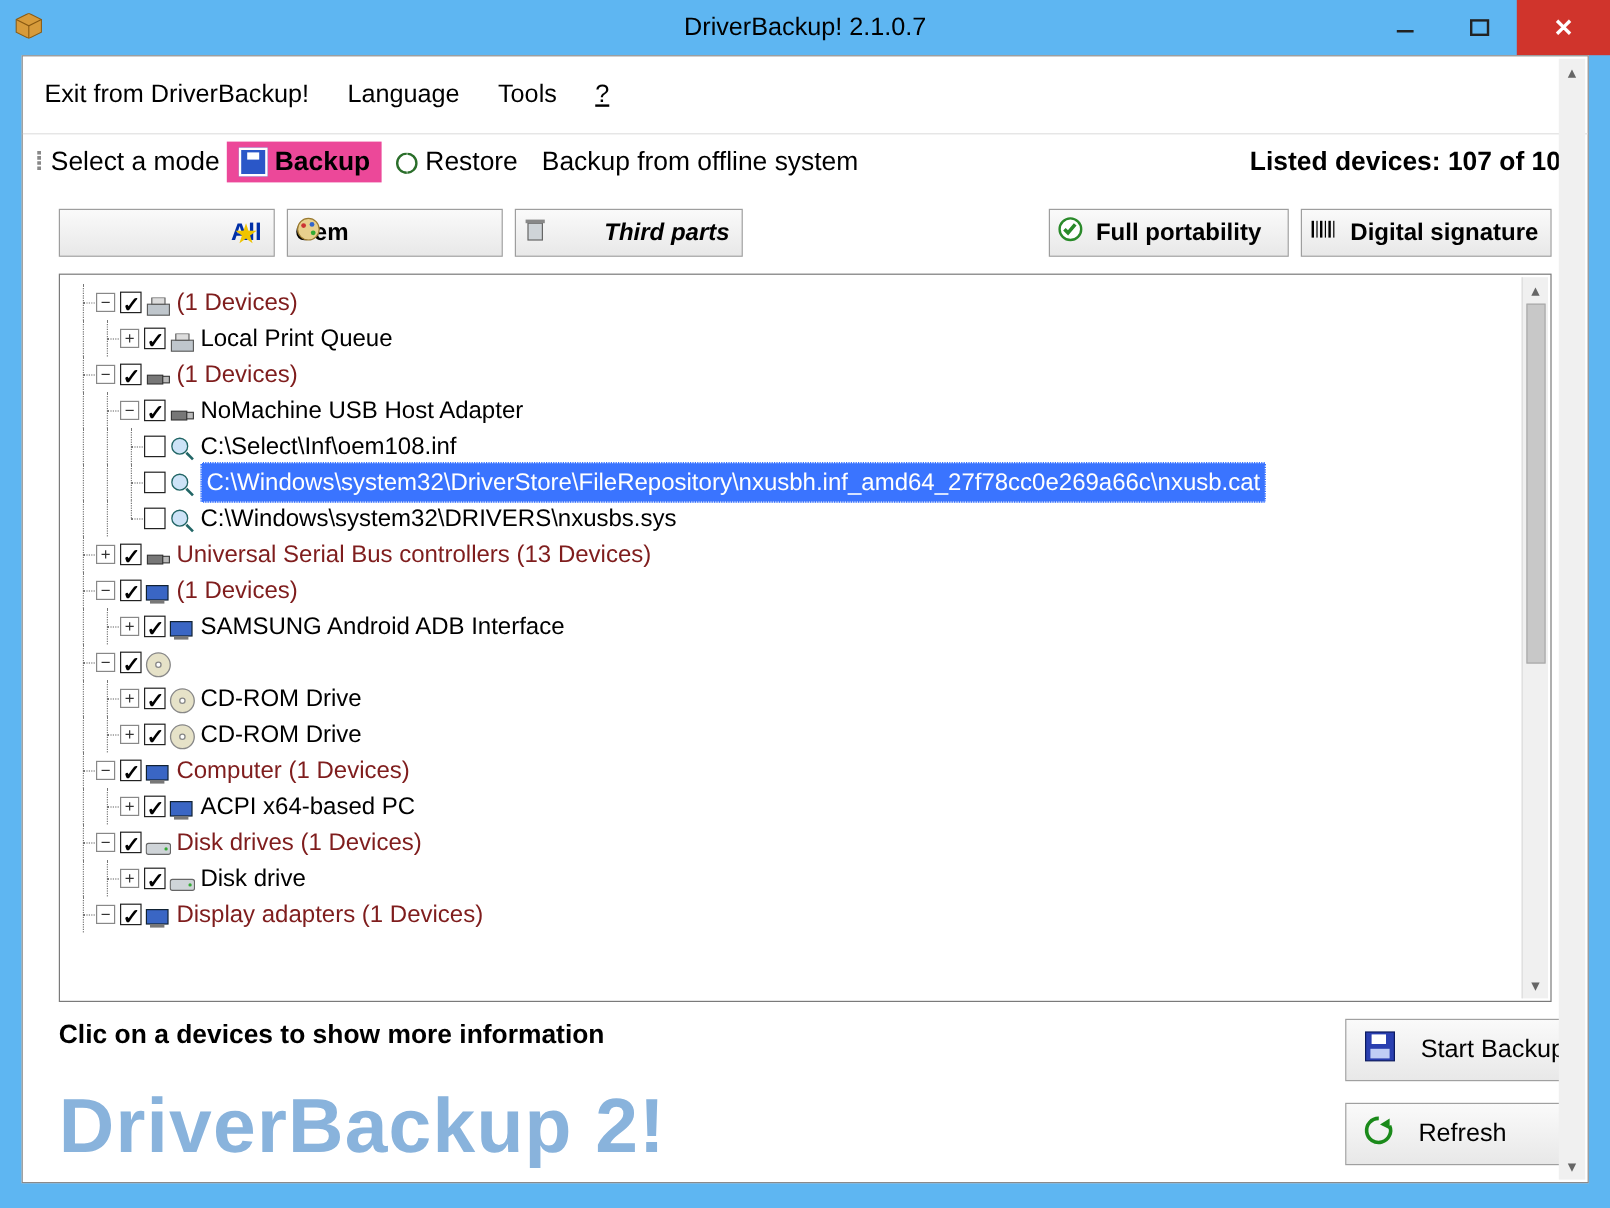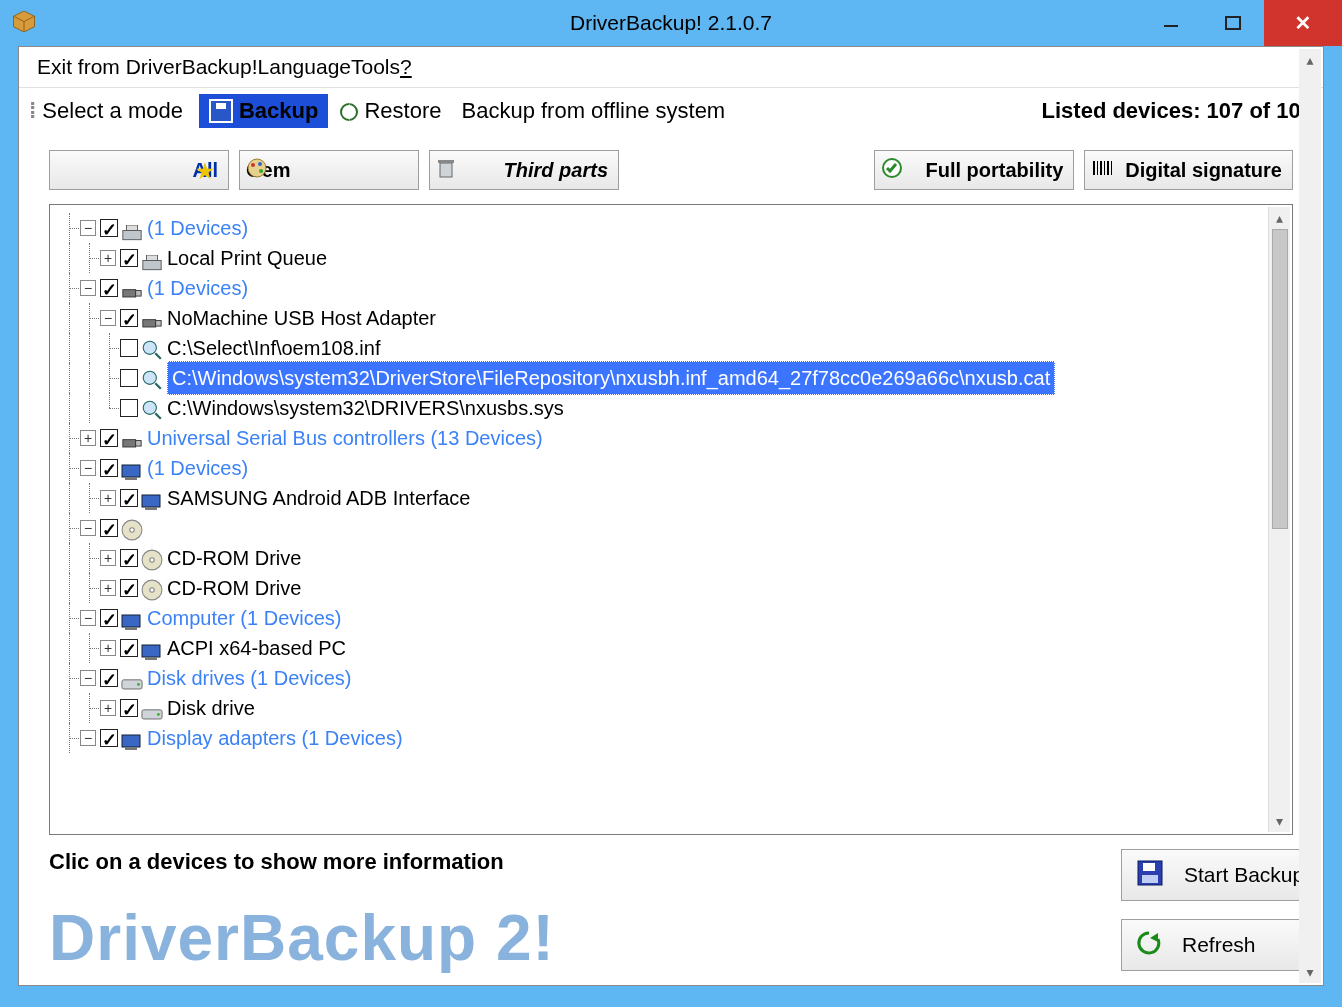--- a/index.html
+++ b/index.html
@@ -50,44 +50,45 @@
     margin: 0 18px 18px 18px;
     background:#fff;
     height:940px;
     border:1px solid #8a8a8a;
     display:flex;
     flex-direction:column;
     position:relative;
   }
   .menubar{
     display:flex;
-    padding:8px 18px;
+    gap:32px;
+    padding:20px 18px;
     font-size:21px;
   }
   .menubar span{cursor:default;}
   .menubar .q{ text-decoration:underline; }
   .toolbar-row{
     display:flex;
     align-items:center;
     padding:6px 10px 12px 10px;
     border-top:1px solid #e0e0e0;
     font-size:22px;
     font-weight:bold;
   }
-  .mode-label{ font-weight:normal; margin-right:16px; }
+  .mode-label{ font-weight:normal; margin-right:6px; }
   .mode-btn{
     display:inline-flex;
     align-items:center;
     gap:6px;
     padding:4px 10px;
     font-size:22px;
     font-weight:bold;
     cursor:pointer;
   }
-  .mode-btn.active{ background:#1d4ed8; color:#000; }
+  .mode-btn.active{ background:#ec4899; color:#000; }
   .mode-btn .floppy{
     width:24px;height:24px;background:#2a57c8;border:2px solid #fff;box-sizing:border-box;display:inline-block;position:relative;
   }
   .mode-btn .floppy::after{content:"";position:absolute;top:2px;left:5px;width:10px;height:6px;background:#fff;}
   .refresh-icon{width:20px;height:20px;display:inline-block;position:relative;}
   .refresh-icon::before,.refresh-icon::after{content:"";position:absolute;width:14px;height:14px;border:2px solid #2a6e2a;border-radius:50%;clip-path:polygon(50% 0,100% 0,100% 100%,50% 100%);left:2px;top:2px;}
   .refresh-icon::after{transform:rotate(180deg);}
   .listed{ margin-left:auto; font-size:22px; }
   
   .filter-row{
@@ -109,21 +110,21 @@
     white-space:nowrap;
   }
   .fbtn.all{ min-width:180px; color:#002fa7; justify-content:flex-end;}
   .fbtn.all .star{width:22px;height:22px;color:#f0c400;position:absolute;}
   .fbtn.all{position:relative;padding-left:8px;}
   .fbtn.all .txt{margin-left:auto;}
   .fbtn.oem{ min-width:180px; position:relative;}
   .fbtn.oem .ic{position:absolute;left:6px;}
   .fbtn.third{ min-width:190px; justify-content:flex-end; position:relative;font-style:italic;}
   .fbtn.third .ic{position:absolute;left:6px;}
-  .fbtn.port{ min-width:200px;justify-content:space-between; }
+  .fbtn.port{ min-width:200px; }
   .fbtn.sig{ min-width:190px; }
   .spacer{flex:1;}
   
   .tree-wrap{
     margin:0 30px;
     border:1px solid #7a7a7a;
     flex:1;
     overflow:hidden;
     position:relative;
   }
@@ -155,21 +156,21 @@
     width:16px;height:16px;border:1px solid #888;background:#fff;color:#333;font-size:14px;display:inline-flex;align-items:center;justify-content:center;margin-right:4px;line-height:1;
   }
   .cb{
     width:18px;height:18px;border:1px solid #222;background:#fff;display:inline-block;position:relative;margin-right:3px;vertical-align:middle;
   }
   .cb.checked::after{
     content:"✓";position:absolute;left:1px;top:-5px;font-size:18px;font-weight:bold;
   }
   .ic-gen{width:22px;height:18px;display:inline-block;vertical-align:middle;margin-right:4px;}
   .lab{vertical-align:middle;}
-  .cat{color:#3b82f6;}
+  .cat{color:#7f1d1d;}
   .sel{
     background:#3a74ff;color:#fff;padding:1px 4px;border:1px dotted #fff;
   }
   
   .footer{
     display:flex;
     padding:14px 16px 10px 30px;
     gap:20px;
     align-items:flex-start;
   }

